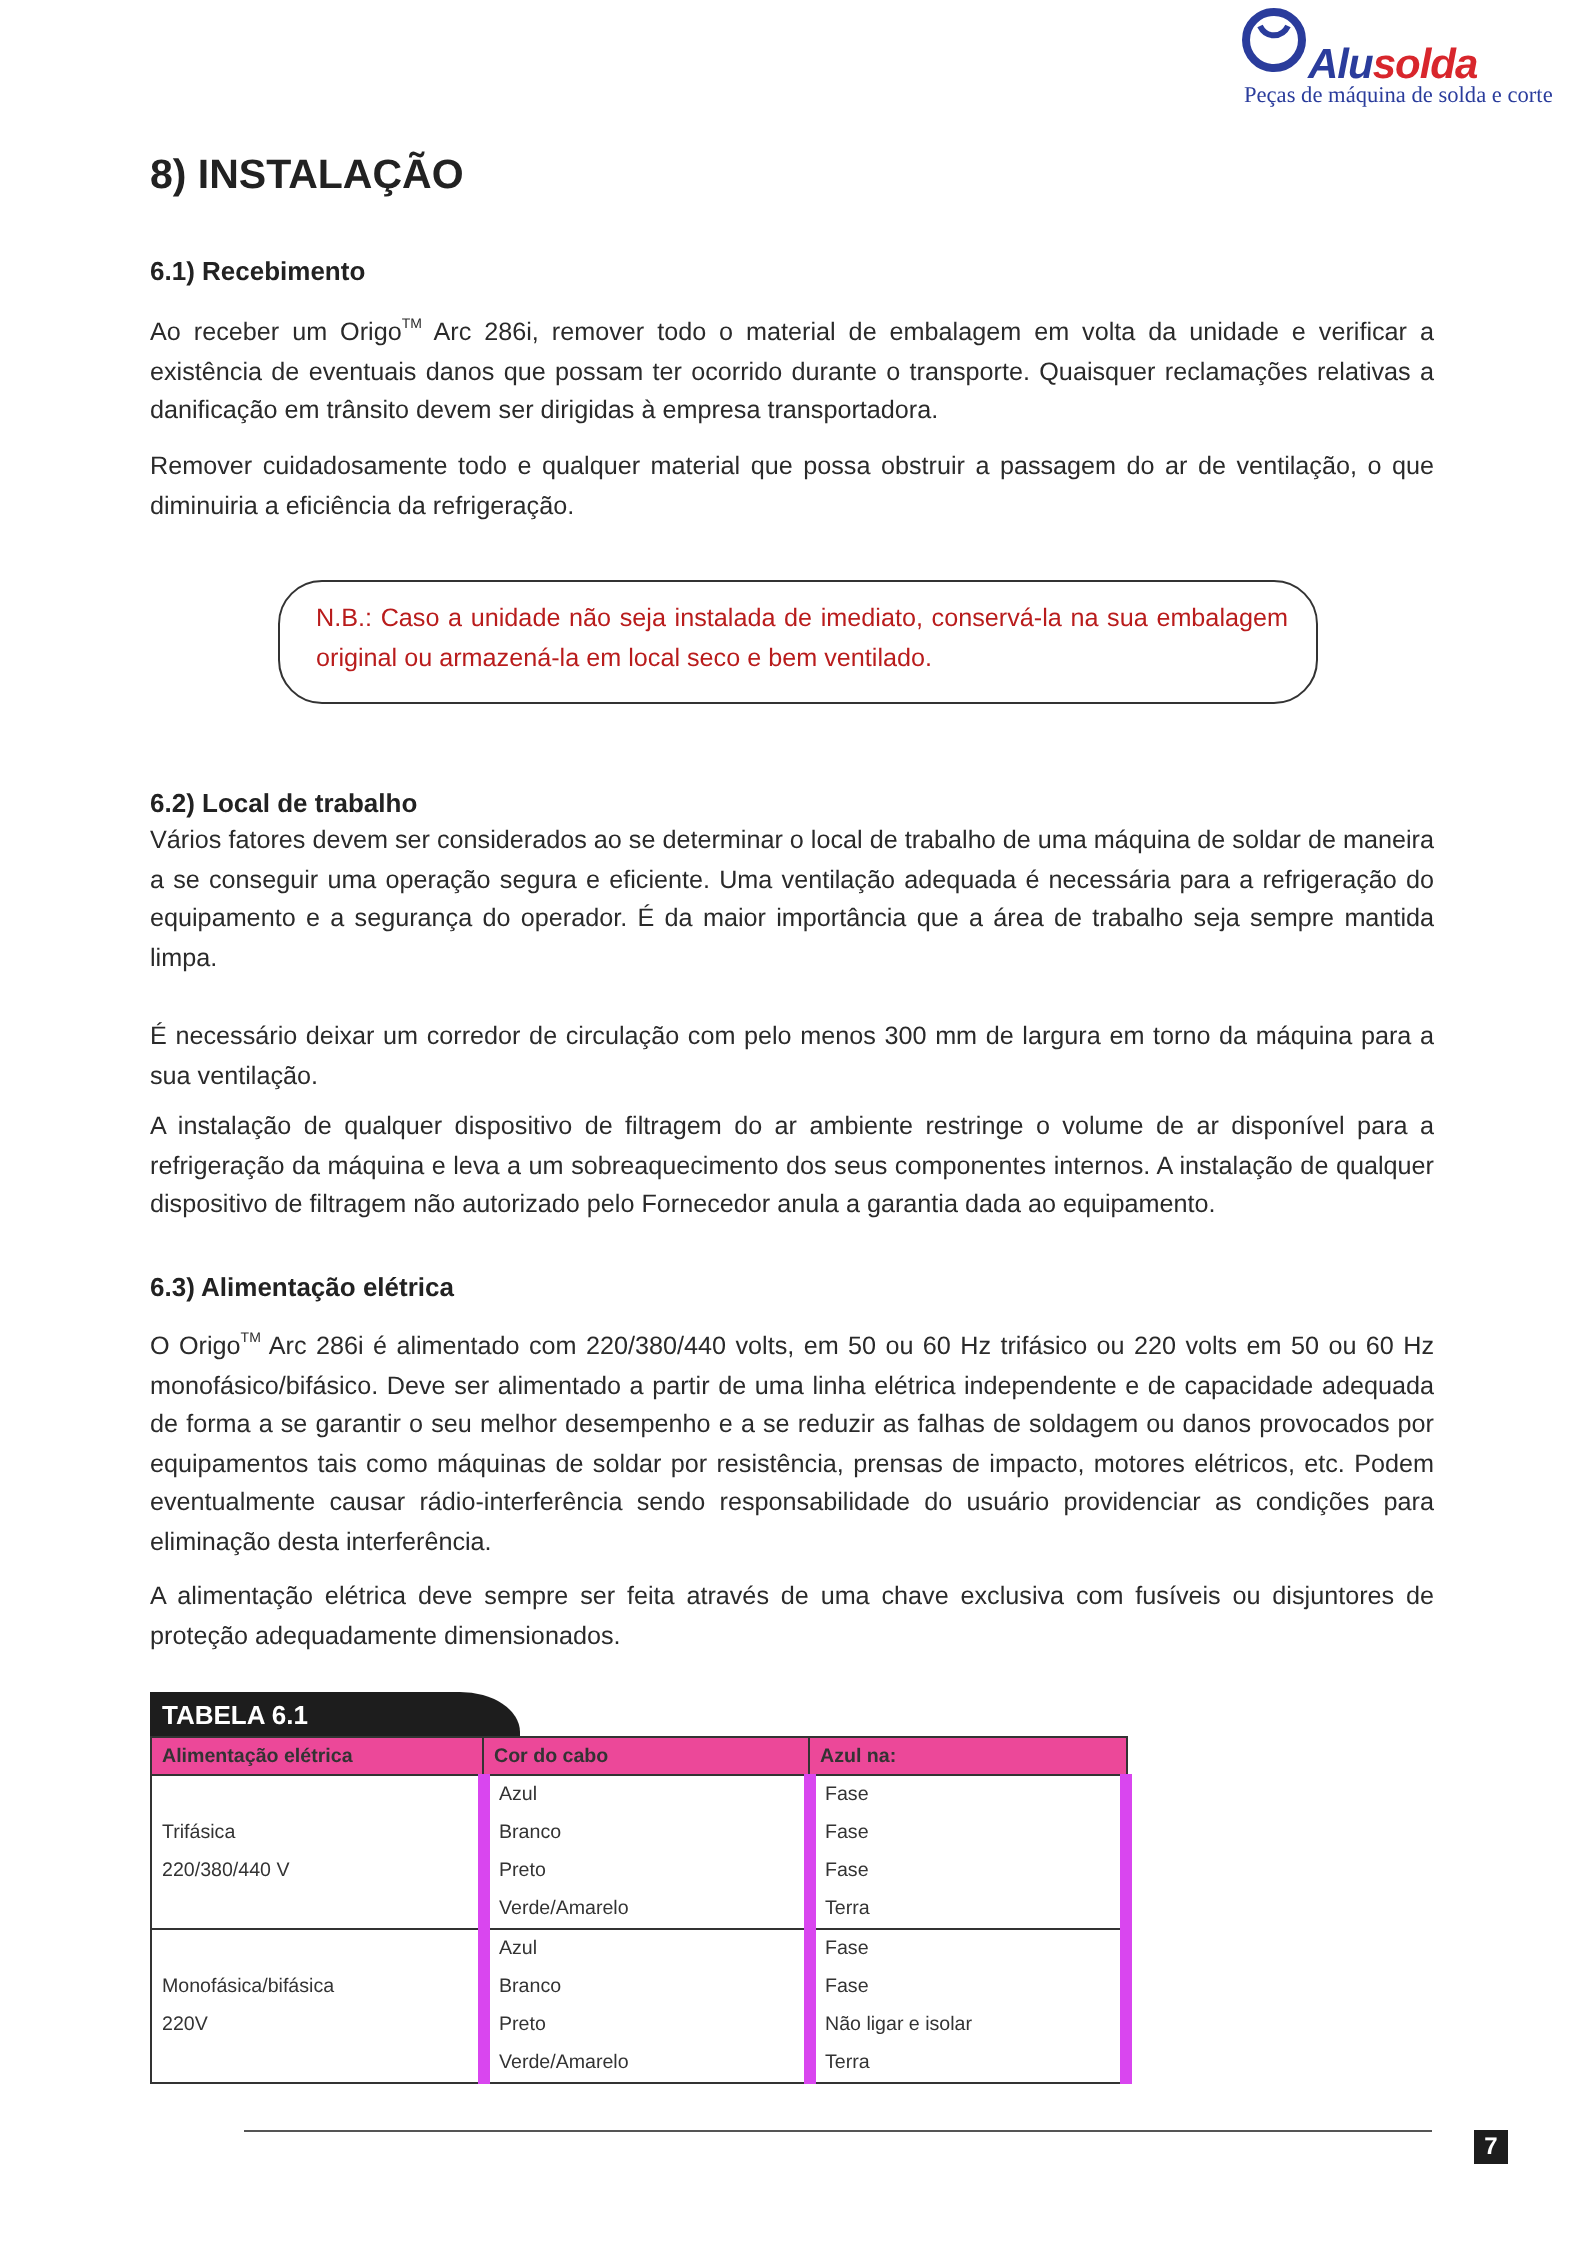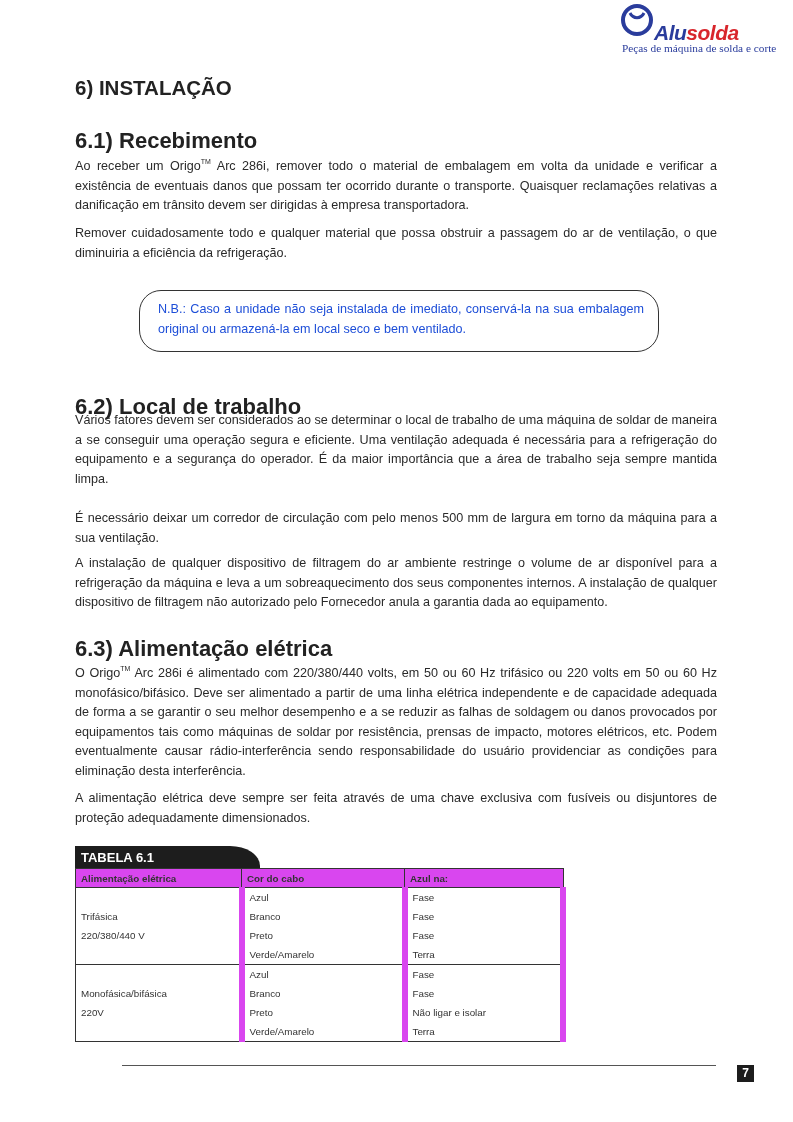--- a/index.html
+++ b/index.html
@@ -7,34 +7,34 @@
          font-family:"Liberation Sans", sans-serif; color:#222; }
   .logo { position:absolute; left:620px; top:4px; width:130px; height:56px; }
   .logo .mark { position:absolute; left:0; top:0; }
   .logo .brand { position:absolute; left:34px; top:17px; font-size:21px; font-weight:bold;
                  font-style:italic; letter-spacing:-0.5px; }
   .logo .brand .alu { color:#2a3c9c; }
   .logo .brand .solda { color:#d8262c; }
   .logo .tag { position:absolute; left:2px; top:38px; font-family:Liberation Serif, serif;
                font-size:11.3px; color:#2a3c9c; white-space:nowrap; }
   h1 { position:absolute; left:75px; top:76px; margin:0; font-size:20.5px; font-weight:bold; color:#222; }
-  h2 { position:absolute; left:75px; margin:0; font-size:22px; font-weight:bold; color:#222; }
+  h2 { position:absolute; left:75px; margin:0; font-size:13px; font-weight:bold; color:#222; }
   p.body { position:absolute; left:75px; width:642px; margin:0; font-size:12.6px; line-height:19.6px;
            text-align:justify; color:#2a2a2a; }
   sup { font-size:7px; vertical-align:6px; line-height:0; }
   .note { position:absolute; left:139px; top:290px; width:520px; height:62px; border:1px solid #333;
           border-radius:22px; box-sizing:border-box; }
   .note p { margin:0; position:absolute; left:18px; top:9px; width:486px; font-size:12.6px;
-            line-height:19.6px; text-align:justify; color:#1d4ed8; }
+            line-height:19.6px; text-align:justify; color:#b91c1c; }
   .tab-label { position:absolute; left:75px; top:846px; width:185px; height:22px; background:#1d1d1d;
                border-top-right-radius:30px 20px; color:#fff; font-weight:bold; font-size:13px;
                box-sizing:border-box; padding:4px 0 0 6px; }
   table { position:absolute; left:75px; top:868px; width:491px; border-collapse:collapse;
           font-size:9.8px; color:#333; }
-  th { background:#d946ef; text-align:left; font-weight:bold; padding:2px 5px; height:14px;
+  th { background:#ec4899; text-align:left; font-weight:bold; padding:2px 5px; height:14px;
        border:1px solid #333; }
   td { padding:0 5px; height:19px; vertical-align:middle; border-left:1px solid #333; border-right:6px solid #d946ef; }
   tr.grp-end td { border-bottom:1px solid #333; }
   td.rowhead { vertical-align:middle; line-height:19px; }
   .footer-line { position:absolute; left:122px; top:1065px; width:594px; height:1px; background:#555; }
   .page-num { position:absolute; left:737px; top:1065px; width:17px; height:17px; background:#1d1d1d;
               color:#fff; font-weight:bold; font-size:12px; text-align:center; line-height:17px; }
 </style>
 </head>
 <body>
@@ -42,33 +42,33 @@
 <div class="logo">
   <svg class="mark" width="34" height="34" viewBox="0 0 34 34">
     <circle cx="17" cy="16" r="14" fill="none" stroke="#2a3c9c" stroke-width="4"></circle>
     <path d="M7 12 A11 11 0 0 0 27 12" fill="none" stroke="#ffffff" stroke-width="3"></path>
     <path d="M10 9 A8 9 0 0 0 24 9" fill="none" stroke="#2a3c9c" stroke-width="3"></path>
   </svg>
   <div class="brand"><span class="alu">Alu</span><span class="solda">solda</span></div>
   <div class="tag">Peças de máquina de solda e corte</div>
 </div>
 
-<h1>6) INSTALAÇÃO</h1>
+<h1>8) INSTALAÇÃO</h1>
 
 <h2 style="top:128px">6.1) Recebimento</h2>
 <p class="body" style="top:157px"><span>Ao receber um Origo</span><sup>TM</sup><span> Arc 286i, remover todo o material de embalagem em volta da unidade e verificar a existência de eventuais danos que possam ter ocorrido durante o transporte. Quaisquer reclamações relativas a danificação em trânsito devem ser dirigidas à empresa transportadora.</span></p>
 <p class="body" style="top:224px">Remover cuidadosamente todo e qualquer material que possa obstruir a passagem do ar de ventilação, o que diminuiria a eficiência da refrigeração.</p>
 
 <div class="note">
   <p>N.B.: Caso a unidade não seja instalada de imediato, conservá-la na sua embalagem original ou armazená-la em local seco e bem ventilado.</p>
 </div>
 
 <h2 style="top:394px">6.2) Local de trabalho</h2>
 <p class="body" style="top:411px">Vários fatores devem ser considerados ao se determinar o local de trabalho de uma máquina de soldar de maneira a se conseguir uma operação segura e eficiente. Uma ventilação adequada é necessária para a refrigeração do equipamento e a segurança do operador. É da maior importância que a área de trabalho seja sempre mantida limpa.</p>
-<p class="body" style="top:509px">É necessário deixar um corredor de circulação com pelo menos 500 mm de largura em torno da máquina para a sua ventilação.</p>
+<p class="body" style="top:509px">É necessário deixar um corredor de circulação com pelo menos 300 mm de largura em torno da máquina para a sua ventilação.</p>
 <p class="body" style="top:554px">A instalação de qualquer dispositivo de filtragem do ar ambiente restringe o volume de ar disponível para a refrigeração da máquina e leva a um sobreaquecimento dos seus componentes internos. A instalação de qualquer dispositivo de filtragem não autorizado pelo Fornecedor anula a garantia dada ao equipamento.</p>
 
 <h2 style="top:636px">6.3) Alimentação elétrica</h2>
 <p class="body" style="top:664px"><span>O Origo</span><sup>TM</sup><span> Arc 286i é alimentado com 220/380/440 volts, em 50 ou 60 Hz trifásico ou 220 volts em 50 ou 60 Hz monofásico/bifásico. Deve ser alimentado a partir de uma linha elétrica independente e de capacidade adequada de forma a se garantir o seu melhor desempenho e a se reduzir as falhas de soldagem ou danos provocados por equipamentos tais como máquinas de soldar por resistência, prensas de impacto, motores elétricos, etc. Podem eventualmente causar rádio-interferência sendo responsabilidade do usuário providenciar as condições para eliminação desta interferência.</span></p>
 <p class="body" style="top:789px">A alimentação elétrica deve sempre ser feita através de uma chave exclusiva com fusíveis ou disjuntores de proteção adequadamente dimensionados.</p>
 
 <div class="tab-label">TABELA 6.1</div>
 <table>
   <colgroup>
       <col style="width:166px">

